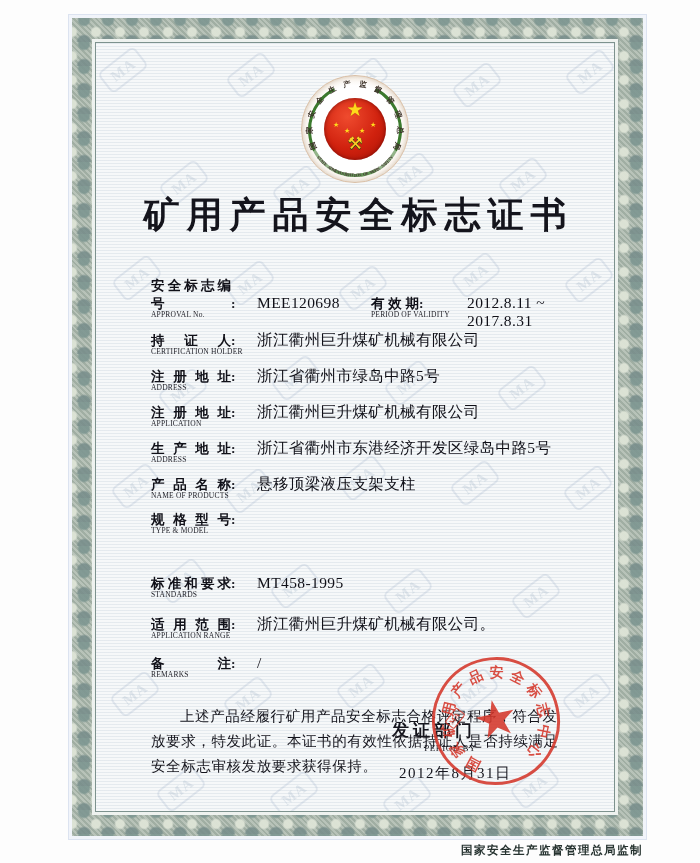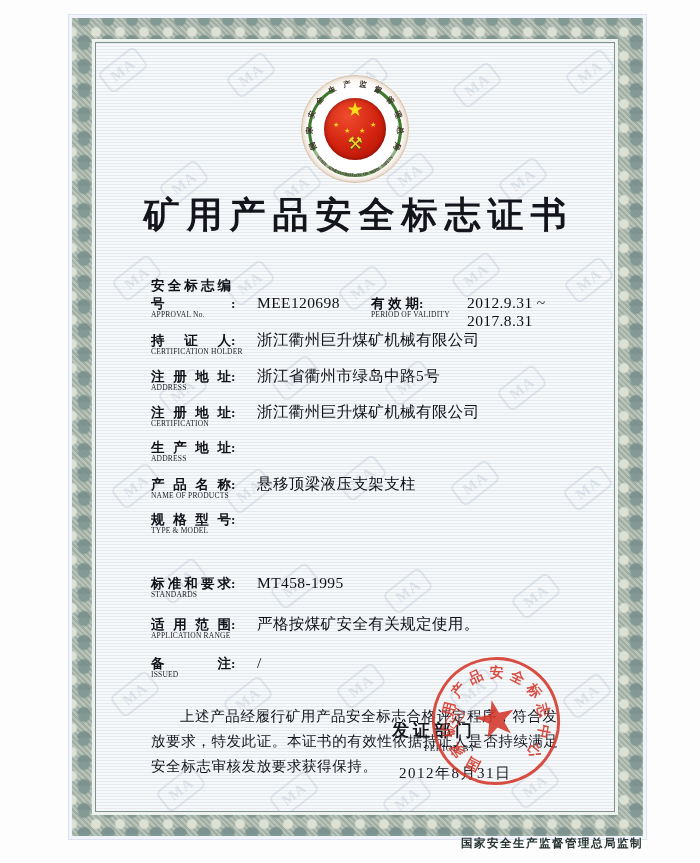--- a/index.html
+++ b/index.html
@@ -119,21 +119,21 @@
   }
   .stamp .arc span { font-size:14px; font-weight:bold; }
   .stamp-star { position:absolute; left:50%; top:50%; transform:translate(-50%,-54%); font-size:50px; line-height:1; }
   .stamp-badge {
     position:absolute; left:12px; top:44px; border:1.5px solid currentColor; border-radius:2px;
     font-size:7px; font-weight:bold; padding:1px 2px; transform:rotate(-40deg); letter-spacing:.5px;
   }
 
   
   .footer {
-    position:absolute; right:57px; bottom:12px; font-size:11.5px;
+    position:absolute; right:57px; bottom:5px; font-size:11.5px;
     color:#25322f; letter-spacing:1.5px; font-weight:bold;
   }
 </style>
 </head>
 <body>
 
 <div class="page">
 
   <div class="band"></div>
 
@@ -250,21 +250,21 @@
       <div class="frow frow-first">
         <div class="flabel">
           <span class="zh">安全标志编号</span><span class="colon">:</span>
           <div class="en">APPROVAL No.</div>
         </div>
         <div class="fvalue approval-value">MEE120698</div>
         <div class="flabel validity-label">
           <span class="zh zh3">有效期</span><span class="colon">:</span>
           <div class="en">PERIOD OF VALIDITY</div>
         </div>
-        <div class="fvalue">2012.9.31 ~ 2017.8.31</div>
+        <div class="fvalue">2012.8.11 ~ 2017.8.31</div>
       </div>
 
       <div class="frow">
         <div class="flabel">
           <span class="zh">持证人</span><span class="colon">:</span>
           <div class="en">CERTIFICATION HOLDER</div>
         </div>
         <div class="fvalue">浙江衢州巨升煤矿机械有限公司</div>
       </div>
 
@@ -272,30 +272,31 @@
         <div class="flabel">
           <span class="zh">注册地址</span><span class="colon">:</span>
           <div class="en">ADDRESS</div>
         </div>
         <div class="fvalue">浙江省衢州市绿岛中路5号</div>
       </div>
 
       <div class="frow">
         <div class="flabel">
           <span class="zh">注册地址</span><span class="colon">:</span>
-          <div class="en">CERTIFICATION</div>
+          <div class="en">APPLICATION</div>
         </div>
         <div class="fvalue">浙江衢州巨升煤矿机械有限公司</div>
       </div>
 
       <div class="frow">
         <div class="flabel">
           <span class="zh">生产地址</span><span class="colon">:</span>
           <div class="en">ADDRESS</div>
         </div>
+        <div class="fvalue">浙江省衢州市东港经济开发区绿岛中路5号</div>
       </div>
 
       <div class="frow">
         <div class="flabel">
           <span class="zh">产品名称</span><span class="colon">:</span>
           <div class="en">NAME OF PRODUCTS</div>
         </div>
         <div class="fvalue">悬移顶梁液压支架支柱</div>
       </div>
 
@@ -312,27 +313,27 @@
           <div class="en">STANDARDS</div>
         </div>
         <div class="fvalue">MT458-1995</div>
       </div>
 
       <div class="frow row-tall">
         <div class="flabel">
           <span class="zh">适用范围</span><span class="colon">:</span>
           <div class="en">APPLICATION RANGE</div>
         </div>
-        <div class="fvalue">严格按煤矿安全有关规定使用。</div>
+        <div class="fvalue">浙江衢州巨升煤矿机械有限公司。</div>
       </div>
 
       <div class="frow row-tall">
         <div class="flabel">
           <span class="zh">备注</span><span class="colon">:</span>
-          <div class="en">ISSUED</div>
+          <div class="en">REMARKS</div>
         </div>
         <div class="fvalue">/</div>
       </div>
 
       <div class="statement">上述产品经履行矿用产品安全标志合格评定程序，符合发放要求，特发此证。本证书的有效性依据持证人是否持续满足安全标志审核发放要求获得保持。</div>
     </div>
 
     <div class="issued">
       <div class="issued-zh">发证部门</div>
       <div class="issued-en">PERIOD BY</div>

